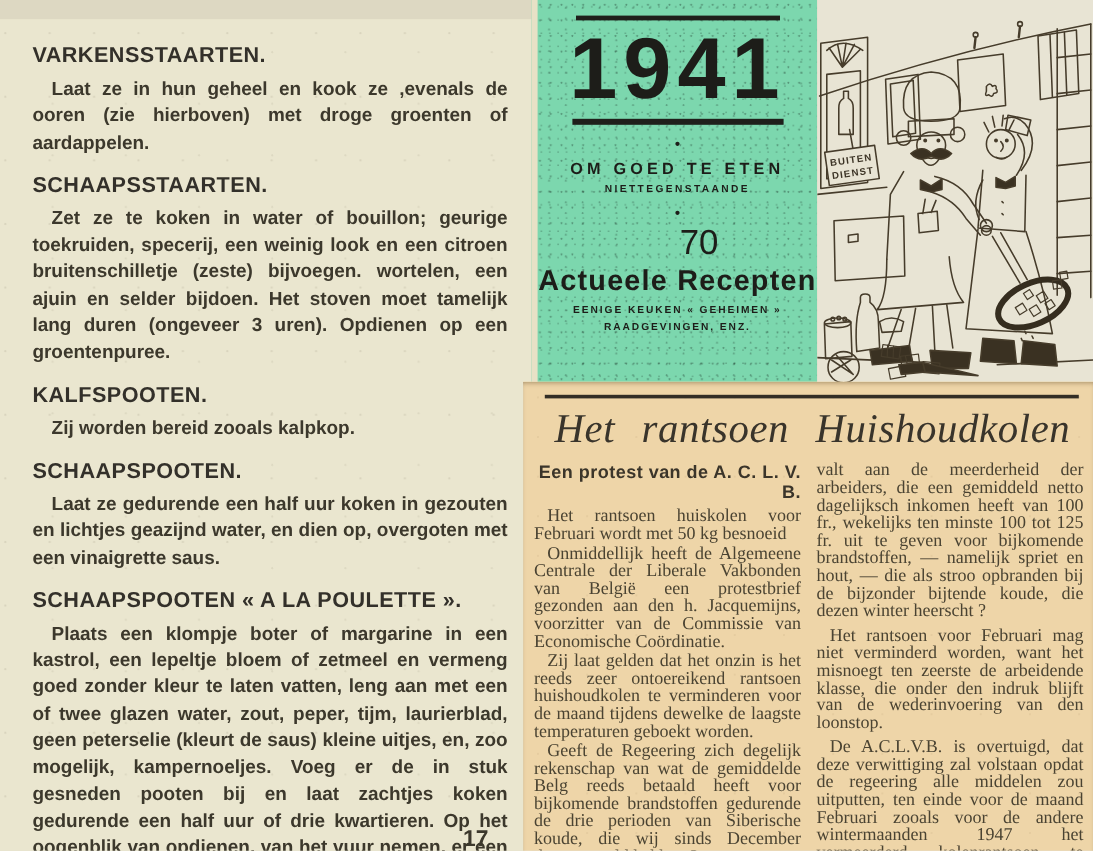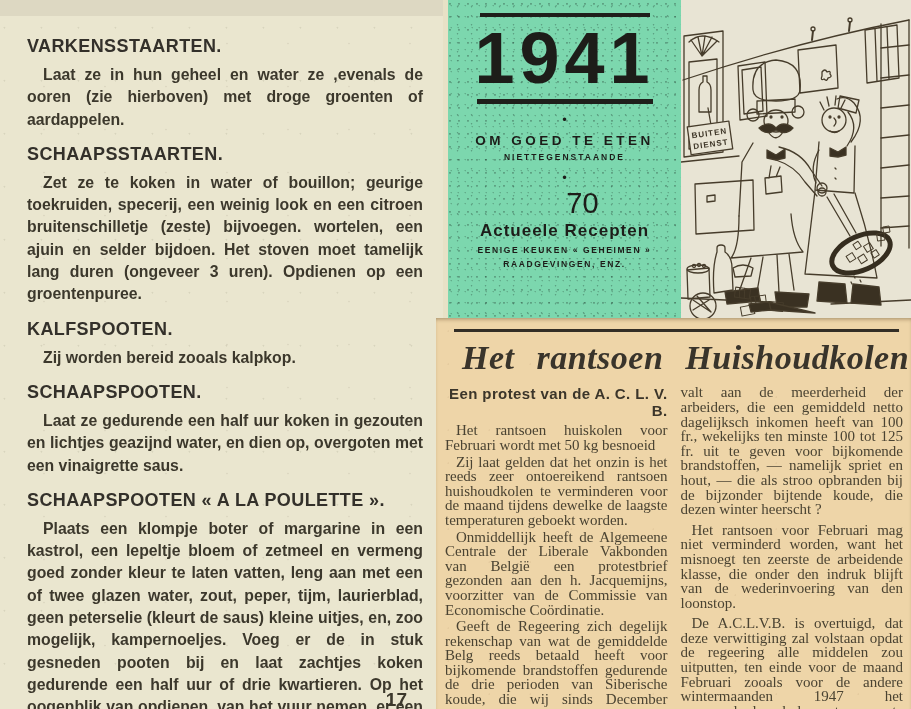--- a/index.html
+++ b/index.html
@@ -50,21 +50,21 @@
   .cv-title{font-size:37px;font-weight:800;letter-spacing:6px;line-height:1.05;}
   .cv-rule{height:4px;background:#1f1f1b;margin:3px auto 5px;}
   .cv-rule.r1{width:170px;}
   .cv-rule.r2{width:176px;height:5px;margin-top:5px;}
   .cv-year{font-size:72px;font-weight:800;letter-spacing:5px;line-height:1.0;}
   .cv-dot{font-size:13px;line-height:1;margin-top:9px;}
   .cv-line1{font-size:13.5px;font-weight:700;letter-spacing:3.5px;margin-top:7px;}
   .cv-line2{font-size:8.5px;font-weight:700;letter-spacing:2px;margin-top:4px;}
   .cv-line3{font-size:14px;font-weight:700;letter-spacing:4px;margin-top:8px;}
   .cv-count{font-size:29px;font-weight:400;margin-top:5px;line-height:1;padding-left:36px;}
-  .cv-sub{font-size:17px;font-weight:800;letter-spacing:1px;margin-top:3px;}
+  .cv-sub{font-size:24px;font-weight:800;letter-spacing:1px;margin-top:3px;}
   .cv-small{font-size:8.5px;font-weight:700;letter-spacing:1.6px;margin-top:4px;}
 
   
   .cartoon{
     position:absolute;left:681px;top:0;width:230px;height:319px;
     background:#e8e4d4;overflow:hidden;
   }
   .cartoon svg{display:block;}
 
   
@@ -72,21 +72,21 @@
     position:absolute;left:436px;top:318px;width:475px;height:391px;
     background:#eed5a8;
     background-image:
       radial-gradient(circle at 30% 40%, rgba(90,60,20,.06) .6px, transparent 1.2px);
     background-size:41px 33px;
     box-sizing:border-box;color:#49422f;overflow:hidden;
     box-shadow:inset 0 3px 4px -2px rgba(70,50,20,.45);
   }
   .np-rule{height:3px;background:#332e26;margin:11px 12px 7px 18px;}
   .np-headline{
-    font-family:"Liberation Serif",serif;font-style:italic;font-weight:700;
+    font-family:"Liberation Serif",serif;font-style:italic;font-weight:400;
     font-size:34px;margin:0 0 9px 26px;color:#39342b;
     letter-spacing:.5px;word-spacing:13px;line-height:1.1;
   }
   .np-cols{display:flex;gap:13px;padding:0 8px 0 9px;}
   .np-col{flex:1;min-width:0;}
   .np-subhead{
     font-size:15px;font-weight:700;letter-spacing:.4px;margin:0 0 4px;
     text-align:right;color:#3b352a;
   }
   .np-p{
@@ -96,21 +96,21 @@
   .np-p.no-indent{text-indent:0;}
   .np-p.gap{margin-top:6px;}
 </style>
 </head>
 <body>
 
 <div class="stage">
 
   <section class="left-page">
     <h2 class="lp-h first">VARKENSSTAARTEN.</h2>
-    <p class="lp-p">Laat ze in hun geheel en water ze ,evenals de ooren (zie hierboven) met droge groenten of aardappelen.</p>
+    <p class="lp-p">Laat ze in hun geheel en kook ze ,evenals de ooren (zie hierboven) met droge groenten of aardappelen.</p>
     <h2 class="lp-h">SCHAAPSSTAARTEN.</h2>
     <p class="lp-p">Zet ze te koken in water of bouillon; geurige toekruiden, specerij, een weinig look en een citroen bruitenschilletje (zeste) bijvoegen. wortelen, een ajuin en selder bijdoen. Het stoven moet tamelijk lang duren (ongeveer 3 uren). Opdienen op een groentenpuree.</p>
     <h2 class="lp-h">KALFSPOOTEN.</h2>
     <p class="lp-p">Zij worden bereid zooals kalpkop.</p>
     <h2 class="lp-h">SCHAAPSPOOTEN.</h2>
     <p class="lp-p">Laat ze gedurende een half uur koken in gezouten en lichtjes geazijnd water, en dien op, overgoten met een vinaigrette saus.</p>
     <h2 class="lp-h">SCHAAPSPOOTEN « A LA POULETTE ».</h2>
     <p class="lp-p">Plaats een klompje boter of margarine in een kastrol, een lepeltje bloem of zetmeel en vermeng goed zonder kleur te laten vatten, leng aan met een of twee glazen water, zout, peper, tijm, laurierblad, geen peterselie (kleurt de saus) kleine uitjes, en, zoo mogelijk, kampernoeljes. Voeg er de in stuk gesneden pooten bij en laat zachtjes koken gedurende een half uur of drie kwartieren. Op het oogenblik van opdienen, van het vuur nemen, er een scheutje azijn bijvoegen en, zoo mogelijk, binden met een eierdooier.</p>
     <div class="page-num">17</div>
   </section>
@@ -238,22 +238,22 @@
     </svg>
   </section>
 
   <section class="newspaper">
     <div class="np-rule"></div>
     <h1 class="np-headline">Het rantsoen Huishoudkolen</h1>
     <div class="np-cols">
       <div class="np-col">
         <h3 class="np-subhead">Een protest van de A. C. L. V. B.</h3>
         <p class="np-p">Het rantsoen huiskolen voor Februari wordt met 50 kg besnoeid</p>
+        <p class="np-p">Onmiddellijk heeft de Algemeene Centrale der Liberale Vakbonden van België een protestbrief gezonden aan den h. Jacquemijns, voorzitter van de Commissie van Economische Coördinatie.</p>
         <p class="np-p">Zij laat gelden dat het onzin is het reeds zeer ontoereikend rantsoen huishoudkolen te verminderen voor de maand tijdens dewelke de laagste temperaturen geboekt worden.</p>
-        <p class="np-p">Onmiddellijk heeft de Algemeene Centrale der Liberale Vakbonden van België een protestbrief gezonden aan den h. Jacquemijns, voorzitter van de Commissie van Economische Coördinatie.</p>
         <p class="np-p">Geeft de Regeering zich degelijk rekenschap van wat de gemiddelde Belg reeds betaald heeft voor bijkomende brandstoffen gedurende de drie perioden van Siberische koude, die wij sinds December doorworsteld hebben ?</p>
 
       </div>
       <div class="np-col">
         <p class="np-p no-indent">valt aan de meerderheid der arbeiders, die een gemiddeld netto dagelijksch inkomen heeft van 100 fr., wekelijks ten minste 100 tot 125 fr. uit te geven voor bijkomende brandstoffen, — namelijk spriet en hout, — die als stroo opbranden bij de bijzonder bijtende koude, die dezen winter heerscht ?</p>
         <p class="np-p gap">Het rantsoen voor Februari mag niet verminderd worden, want het misnoegt ten zeerste de arbeidende klasse, die onder den indruk blijft van de wederinvoering van den loonstop.</p>
         <p class="np-p gap">De A.C.L.V.B. is overtuigd, dat deze verwittiging zal volstaan opdat de regeering alle middelen zou uitputten, ten einde voor de maand Februari zooals voor de andere wintermaanden 1947 het vermeerderd kolenrantsoen te behouden, dat om zoo te zeggen als nieuwjaarsgeschenk werd toegestaan aan het Belgisch volk, dat trouwens dat geschenk met voldoening en met een werkelijk gevoel van verlichting had aanvaard.</p>
       </div>
     </div>
   </section>

